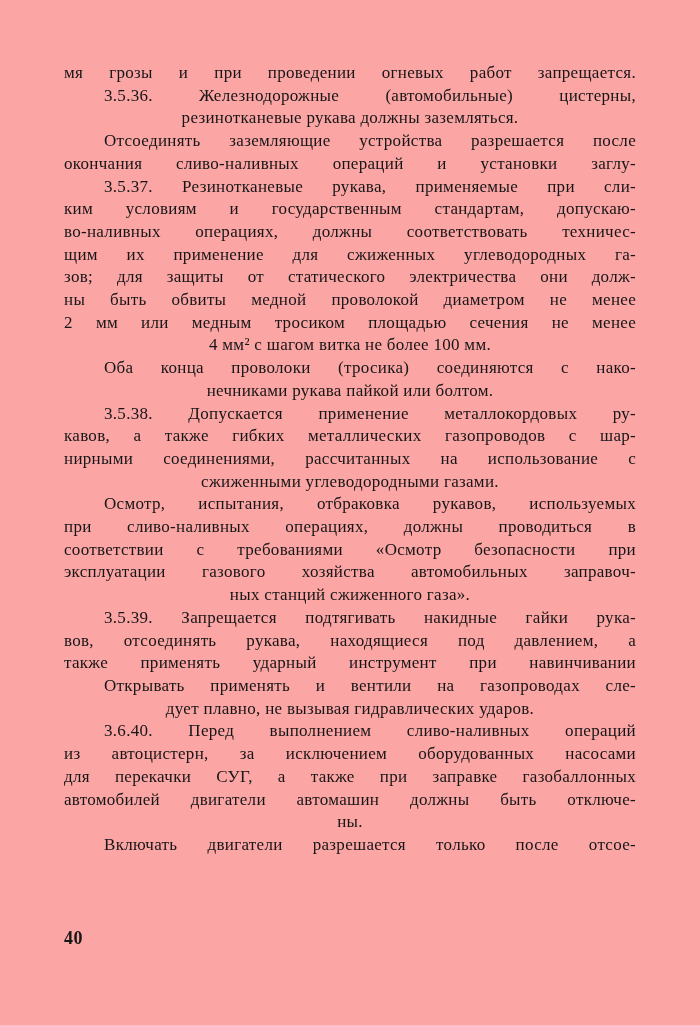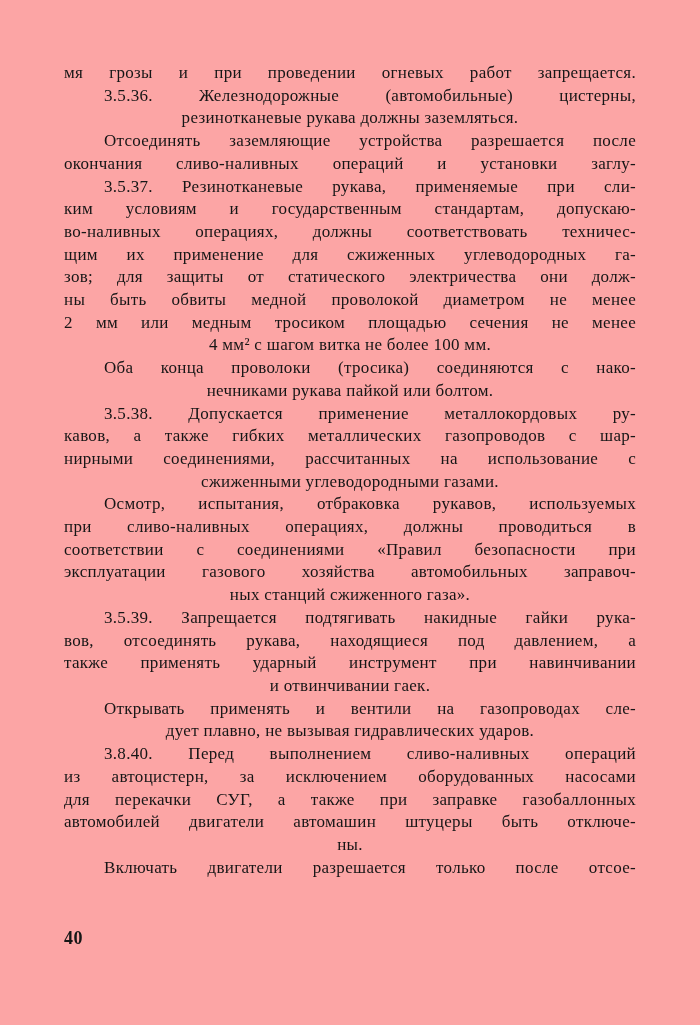--- a/index.html
+++ b/index.html
@@ -72,30 +72,29 @@
       <div class="line justify">2 мм или медным тросиком площадью сечения не менее</div>
       <div class="line">4 мм² с шагом витка не более 100 мм.</div>
       <div class="line indent justify">Оба конца проволоки (тросика) соединяются с нако-</div>
       <div class="line">нечниками рукава пайкой или болтом.</div>
       <div class="line indent justify">3.5.38. Допускается применение металлокордовых ру-</div>
       <div class="line justify">кавов, а также гибких металлических газопроводов с шар-</div>
       <div class="line justify">нирными соединениями, рассчитанных на использование с</div>
       <div class="line">сжиженными углеводородными газами.</div>
       <div class="line indent justify">Осмотр, испытания, отбраковка рукавов, используемых</div>
       <div class="line justify">при сливо-наливных операциях, должны проводиться в</div>
-      <div class="line justify">соответствии с соединениями «Правил безопасности при</div>
+      <div class="line justify">соответствии с требованиями «Осмотр безопасности при</div>
       <div class="line justify">эксплуатации газового хозяйства автомобильных заправоч-</div>
       <div class="line">ных станций сжиженного газа».</div>
       <div class="line indent justify">3.5.39. Запрещается подтягивать накидные гайки рука-</div>
       <div class="line justify">вов, отсоединять рукава, находящиеся под давлением, а</div>
       <div class="line justify">также применять ударный инструмент при навинчивании</div>
-      <div class="line">и отвинчивании гаек.</div>
       <div class="line indent justify">Открывать применять и вентили на газопроводах сле-</div>
       <div class="line">дует плавно, не вызывая гидравлических ударов.</div>
-      <div class="line indent justify">3.8.40. Перед выполнением сливо-наливных операций</div>
+      <div class="line indent justify">3.6.40. Перед выполнением сливо-наливных операций</div>
       <div class="line justify">из автоцистерн, за исключением оборудованных насосами</div>
       <div class="line justify">для перекачки СУГ, а также при заправке газобаллонных</div>
-      <div class="line justify">автомобилей двигатели автомашин штуцеры быть отключе-</div>
+      <div class="line justify">автомобилей двигатели автомашин должны быть отключе-</div>
       <div class="line">ны.</div>
       <div class="line indent justify">Включать двигатели разрешается только после отсое-</div>
     </div>
   <div class="page-number">40</div>
 </div>
 
 </body></html>

